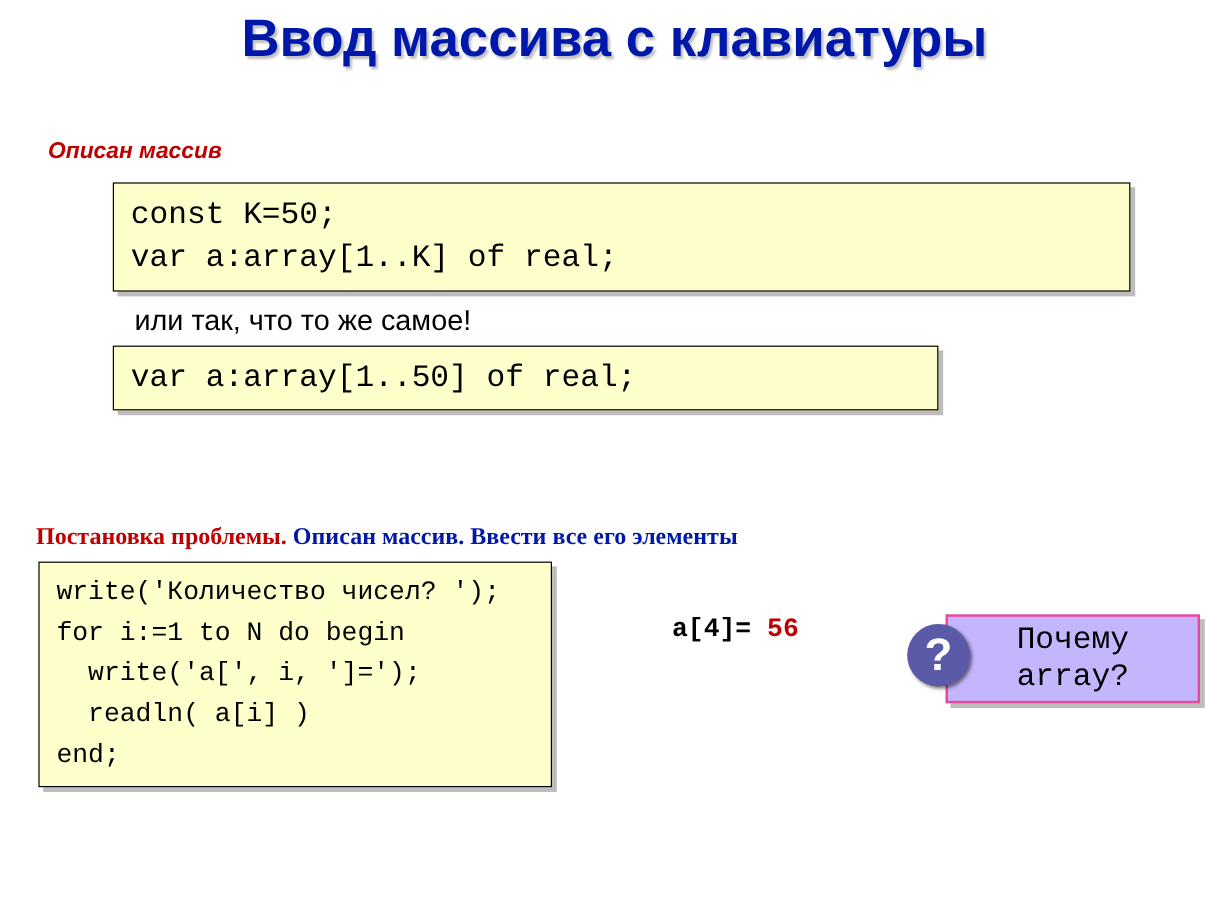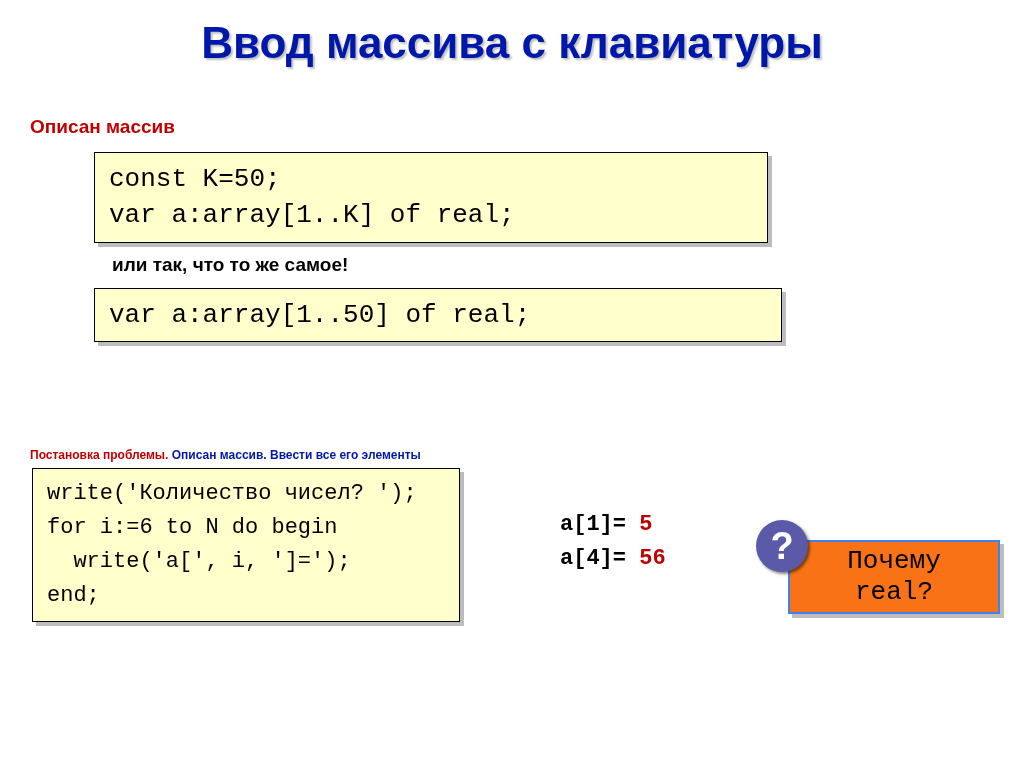--- a/index.html
+++ b/index.html
@@ -9,64 +9,64 @@
     background: #ffffff;
     font-family: Arial, sans-serif;
     position: relative;
     overflow: hidden;
   }
   .title {
     text-align: center;
     color: #0018aa;
     font-size: 44px;
     font-weight: bold;
-    padding-top: 18px;
+    padding-top: 8px;
     text-shadow: 2px 2px 2px rgba(0,0,0,0.25);
   }
   .section-label {
     color: #c00000;
     font-size: 19px;
     font-weight: bold;
   }
-  .sl1 { position: absolute; left: 30px; top: 116px; }
+  .sl1 { position: absolute; left: 40px; top: 116px; font-style: italic; }
   .codebox {
     background: #ffffcc;
     border: 1px solid #000;
     box-shadow: 4px 4px 0 #bdbdbd;
     font-family: "Courier New", monospace;
     font-size: 26px;
     padding: 8px 14px;
     line-height: 1.4;
     position: absolute;
   }
-  .cb1 { left: 94px; top: 152px; width: 674px; }
+  .cb1 { left: 94px; top: 152px; width: 848px; }
   .ortxt {
     position: absolute; left: 112px; top: 254px;
-    font-size: 19px; font-weight: bold; color: #000;
+    font-size: 24px; font-weight: normal; color: #000;
   }
   .cb2 { left: 94px; top: 288px; width: 688px; }
-  .sl2 { position: absolute; left: 30px; top: 448px; font-size: 12px; font-weight: bold; }
+  .sl2 { position: absolute; left: 30px; top: 436px; font-size: 20px; font-weight: bold; font-family: Liberation Serif, serif; }
   .sl2 .red { color: #c00000; }
   .sl2 .blue { color: #0018aa; }
   .cb3 { left: 32px; top: 468px; width: 428px; font-size: 22px; line-height: 1.55; }
   .output {
     position: absolute;
     left: 560px; top: 508px;
     font-family: "Courier New", monospace;
     font-size: 22px;
     line-height: 1.55;
   }
   .output-row .val { color: #c00000; font-weight: bold; }
   .output-row .lbl { font-weight: bold; }
   .callout {
     position: absolute;
-    left: 788px; top: 540px;
+    left: 788px; top: 512px;
     width: 212px; height: 74px;
-    background: #f97316;
-    border: 2px solid #3b82f6;
+    background: #c4b5fd;
+    border: 2px solid #ec4899;
     box-shadow: 4px 4px 0 #bdbdbd;
     font-family: "Courier New", monospace;
     font-size: 26px;
     text-align: center;
     padding-top: 4px;
     line-height: 1.2;
   }
   .q-circle {
     position: absolute;
     left: 756px; top: 520px;
@@ -99,28 +99,28 @@
 <div class="codebox cb2">
   <div>var a:array[1..50] of real;</div>
 </div>
 
 <div class="sl2">
   <span class="red">Постановка проблемы.</span><span class="blue"> Описан массив. Ввести все его элементы</span>
 </div>
 
 <div class="codebox cb3">
   <div>write('Количество чисел? ');</div>
-  <div>for i:=6 to N do begin</div>
+  <div>for i:=1 to N do begin</div>
   <div style="white-space: pre;">  write('a[', i, ']=');</div>
+  <div style="white-space: pre;">  readln( a[i] )</div>
   <div>end;</div>
 </div>
 
 <div class="output">
-  <div class="output-row"><span class="lbl">a[1]=</span> <span class="val">5</span></div>
   <div class="output-row"><span class="lbl">a[4]=</span> <span class="val">56</span></div>
 </div>
 
 <div class="callout">
   <div>Почему</div>
-  <div>real?</div>
+  <div>array?</div>
 </div>
 
 <div class="q-circle">?</div>
 
 </body></html>

